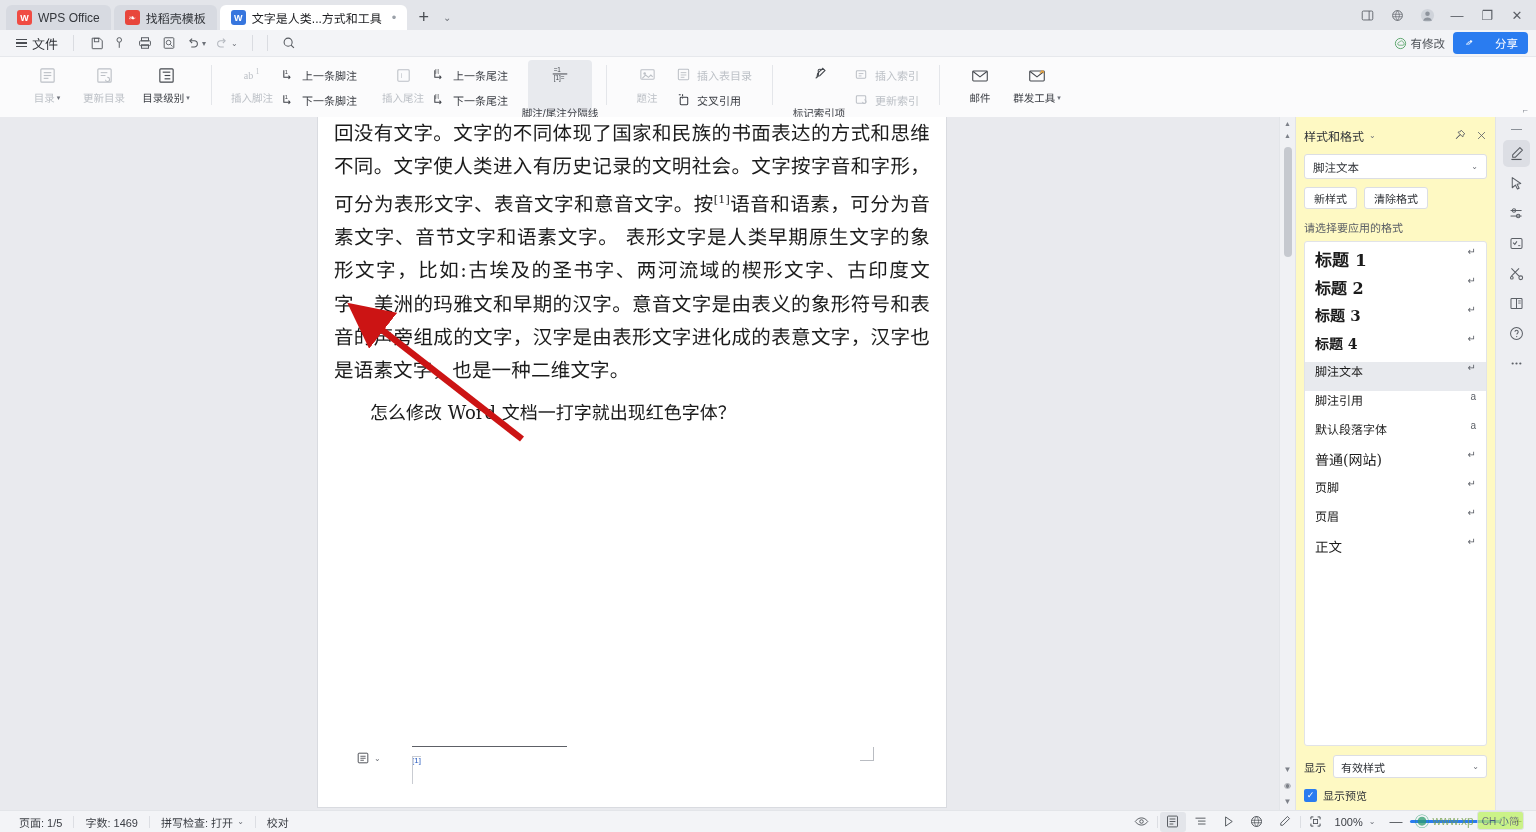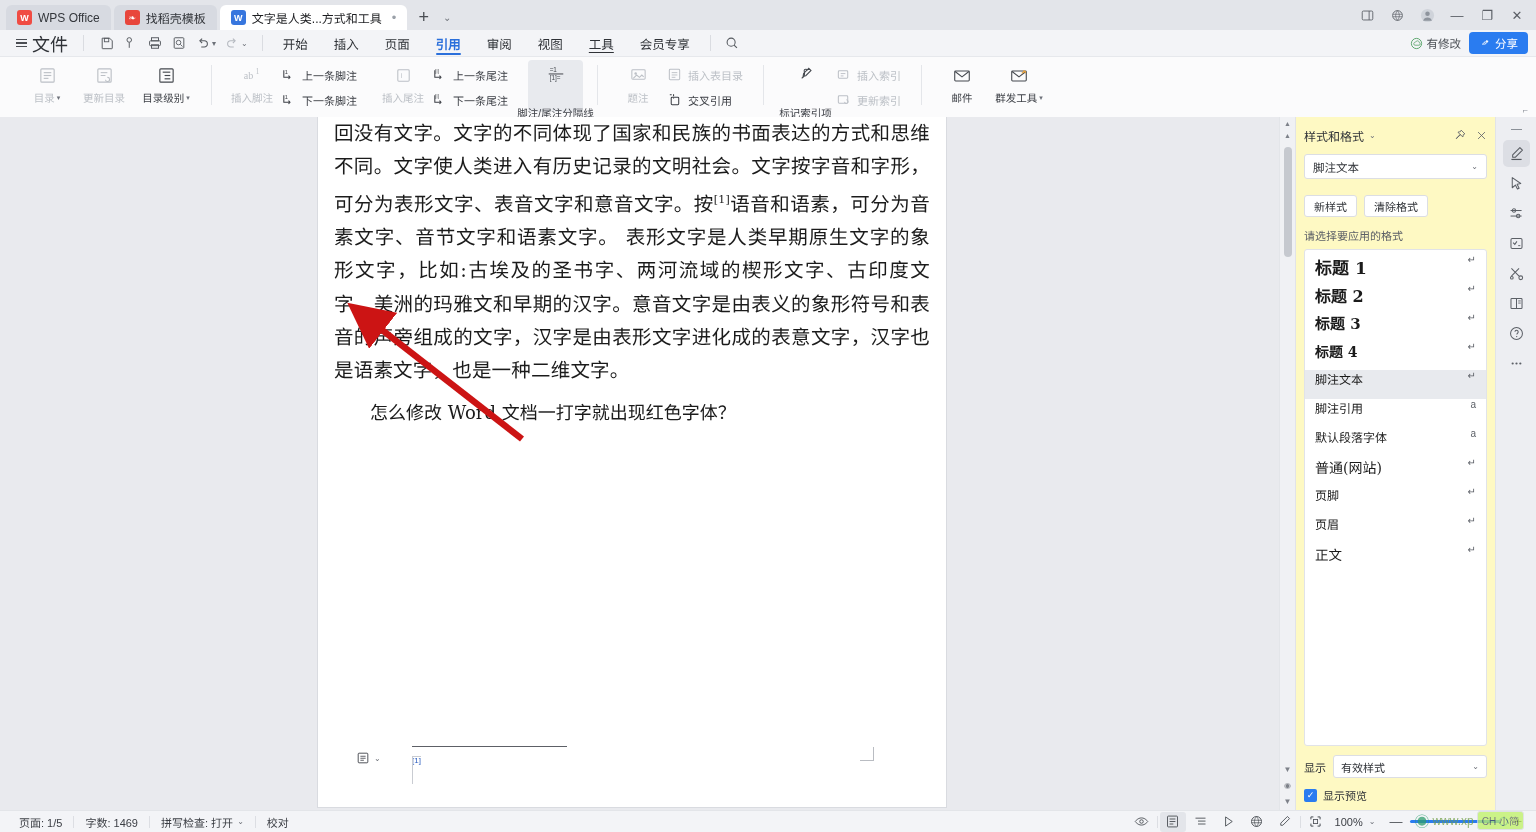--- a/index.html
+++ b/index.html
@@ -37,54 +37,54 @@
   .tabbar-right { margin-left: auto; display: flex; align-items: center; height: 30px; padding-right: 4px; }
   .win-icon { width: 30px; height: 28px; display: flex; align-items: center; justify-content: center;
     color: #5b5f66; font-size: 12px; }
   .win-icon.big { font-size: 13px; }
 
   
   .menubar {
     height: 27px; background: #f3f4f7; display: flex; align-items: center;
     padding-left: 8px; flex: none; border-bottom: 1px solid #e6e8ec; position: relative;
   }
-  .menu-file { display: flex; align-items: center; gap: 5px; font-size: 18px;
+  .menu-file { display: flex; align-items: center; gap: 5px; font-size: 13px;
     color: #2f3237; padding: 0 8px; height: 22px; }
   .hamburger { display: inline-flex; flex-direction: column; gap: 2.5px; }
   .hamburger i { display: block; width: 11px; height: 1.3px; background: #4a4d53; }
   .qat { display: flex; align-items: center; gap: 1px; padding: 0 4px; }
   .qat-btn { width: 23px; height: 22px; display: flex; align-items: center; justify-content: center;
     color: #55595f; }
   .qat-btn.dim { color: #b4b8bf; }
   .qat-caret { font-size: 8px; color: #6d7179; margin-left: -3px; padding-right: 3px; }
   .vsep { width: 1px; height: 16px; background: #dadce1; margin: 0 7px; }
   .ribbon-tabs { display: flex; align-items: center; height: 27px; }
   .rtab { font-size: 12.5px; color: #2f3237; padding: 0 13px; height: 27px;
     display: flex; align-items: center; position: relative; }
   .rtab.active { color: #2a6fdb; font-weight: bold; }
   .rtab.active:after { content:''; position: absolute; left: 13px; right: 13px; bottom: 2px;
     height: 2px; background: #2a6fdb; border-radius: 1px; }
   .rtab.underlined { text-decoration: underline; text-underline-offset: 3px; }
   .menu-search { width: 28px; height: 27px; display: flex; align-items: center; justify-content: center; }
   .menubar-right { margin-left: auto; display: flex; align-items: center; gap: 8px; padding-right: 8px; }
   .cloud-status { display: flex; align-items: center; gap: 4px; font-size: 11.5px; color: #4d5157; }
-  .share-btn { display: flex; align-items: center; gap: 4px; background: #2a7cf0; color: #fff;
+  .share-btn { display: flex; align-items: center; gap: 20px; background: #2a7cf0; color: #fff;
     font-size: 11.5px; border-radius: 4px; padding: 3px 10px; }
 
   
   .ribbon {
     height: 60px; background: #fbfbfc; display: flex; align-items: stretch;
     padding: 3px 0 0 14px; flex: none; position: relative;
   }
   .rgroup { display: flex; align-items: flex-start; height: 54px; padding: 0 7px; }
   .gsep { width: 1px; background: #e4e6ea; margin: 5px 7px 10px; height: 40px; }
   .big-btn { width: 52px; height: 52px; display: flex; flex-direction: column; align-items: center;
     justify-content: flex-start; padding-top: 4px; gap: 4px; }
   .big-btn.w60 { width: 62px; }
-  .big-btn.w70 { width: 55px; gap: 22px; }
+  .big-btn.w70 { width: 64px; gap: 22px; }
   .bb-ico { height: 22px; display: flex; align-items: center; justify-content: center; color: #44484e; }
   .bb-lbl { font-size: 10.5px; color: #3b3e44; white-space: nowrap; display: flex; align-items: center; gap: 2px; }
   .bb-lbl .cv { font-size: 7px; color: #6d7179; }
   .big-btn.disabled .bb-ico, .big-btn.disabled .bb-lbl { color: #bcc0c6; }
   .big-btn.selected { background: #e8eaee; border-radius: 4px; }
   .stackgrp { display: flex; flex-direction: column; justify-content: center; height: 52px; gap: 2px; padding-top:2px;}
   .small-btn { display: flex; align-items: center; gap: 5px; height: 23px; padding: 0 6px 0 2px;
     font-size: 11px; color: #3b3e44; white-space: nowrap; }
   .small-btn.disabled { color: #bcc0c6; }
   .sb-ico { width: 17px; height: 17px; display: flex; align-items: center; justify-content: center; }
@@ -141,21 +141,21 @@
   .panel { width: 200px; background: #fef9c3; flex: none; display: flex; flex-direction: column;
     border-left: 1px solid #e1e3e8; padding: 8px 8px 0; position: relative; }
   .panel-head { display: flex; align-items: center; height: 20px; margin-bottom: 9px; }
   .panel-title { font-size: 12px; color: #2f3237; }
   .panel-title-caret { font-size: 8px; color: #6d7179; margin-left: 5px; }
   .panel-head-icons { margin-left: auto; display: flex; align-items: center; gap: 10px; }
   .ph-ico { color: #5b5f66; font-size: 12px; display: flex; align-items: center; }
   .panel-select { height: 25px; background: #fff; border: 1px solid #dcdee3; border-radius: 3px;
     display: flex; align-items: center; padding: 0 8px; font-size: 11.5px; color: #2f3237; }
   .panel-select .cv { margin-left: auto; font-size: 8px; color: #6d7179; }
-  .panel-btns { display: flex; gap: 7px; margin-top: 16px; }
+  .panel-btns { display: flex; gap: 7px; margin-top: 8px; }
   .panel-btn { height: 22px; background: #fff; border: 1px solid #dcdee3; border-radius: 3px;
     font-size: 11px; color: #2f3237; display: flex; align-items: center; padding: 0 9px; }
   .panel-sublabel { font-size: 11px; color: #5b5f66; margin: 10px 0 6px; }
   .style-list { background: #fff; border: 1px solid #e1e3e8; border-radius: 3px;
     flex: 1; min-height: 0; overflow: hidden; padding: 4px 0; }
   .style-item { height: 29px; display: flex; align-items: flex-start; padding: 0 10px;
     font-family: "DejaVu Serif","Liberation Serif",serif; color: #1b1b1b; }
   .style-item.sel { background: #e8eaee; }
   .style-item .sname { white-space: nowrap; }
   .style-item .smark { margin-left: auto; font-size: 10px; color: #5b5f66;
@@ -298,30 +298,20 @@
       <div class="qat-btn dim">
         <svg width="14" height="14" viewBox="0 0 16 16">
             <path d="M11 5.5H6.5a3.5 3.5 0 000 7H10" fill="none" stroke="#b4b8bf" stroke-width="1.2"></path>
             <path d="M9 3l2.6 2.5L9 8" fill="none" stroke="#b4b8bf" stroke-width="1.2"></path>
           </svg>
       </div>
       <span class="qat-caret">⌄</span>
     </div>
     <div class="vsep"></div>
 
-    <div class="ribbon-tabs">
-      <div class="rtab">开始</div>
-      <div class="rtab">插入</div>
-      <div class="rtab">页面</div>
-      <div class="rtab active">引用</div>
-      <div class="rtab">审阅</div>
-      <div class="rtab">视图</div>
-      <div class="rtab underlined">工具</div>
-      <div class="rtab">会员专享</div>
-    </div>
     <div class="vsep"></div>
     <div class="menu-search">
       <svg width="14" height="14" viewBox="0 0 16 16">
           <circle cx="7" cy="7" r="4.6" fill="none" stroke="#55595f" stroke-width="1.2"></circle>
           <path d="M10.4 10.4l3.2 3.2" stroke="#55595f" stroke-width="1.3"></path>
         </svg>
     </div>
 
     <div class="menubar-right">
       <div class="cloud-status">

